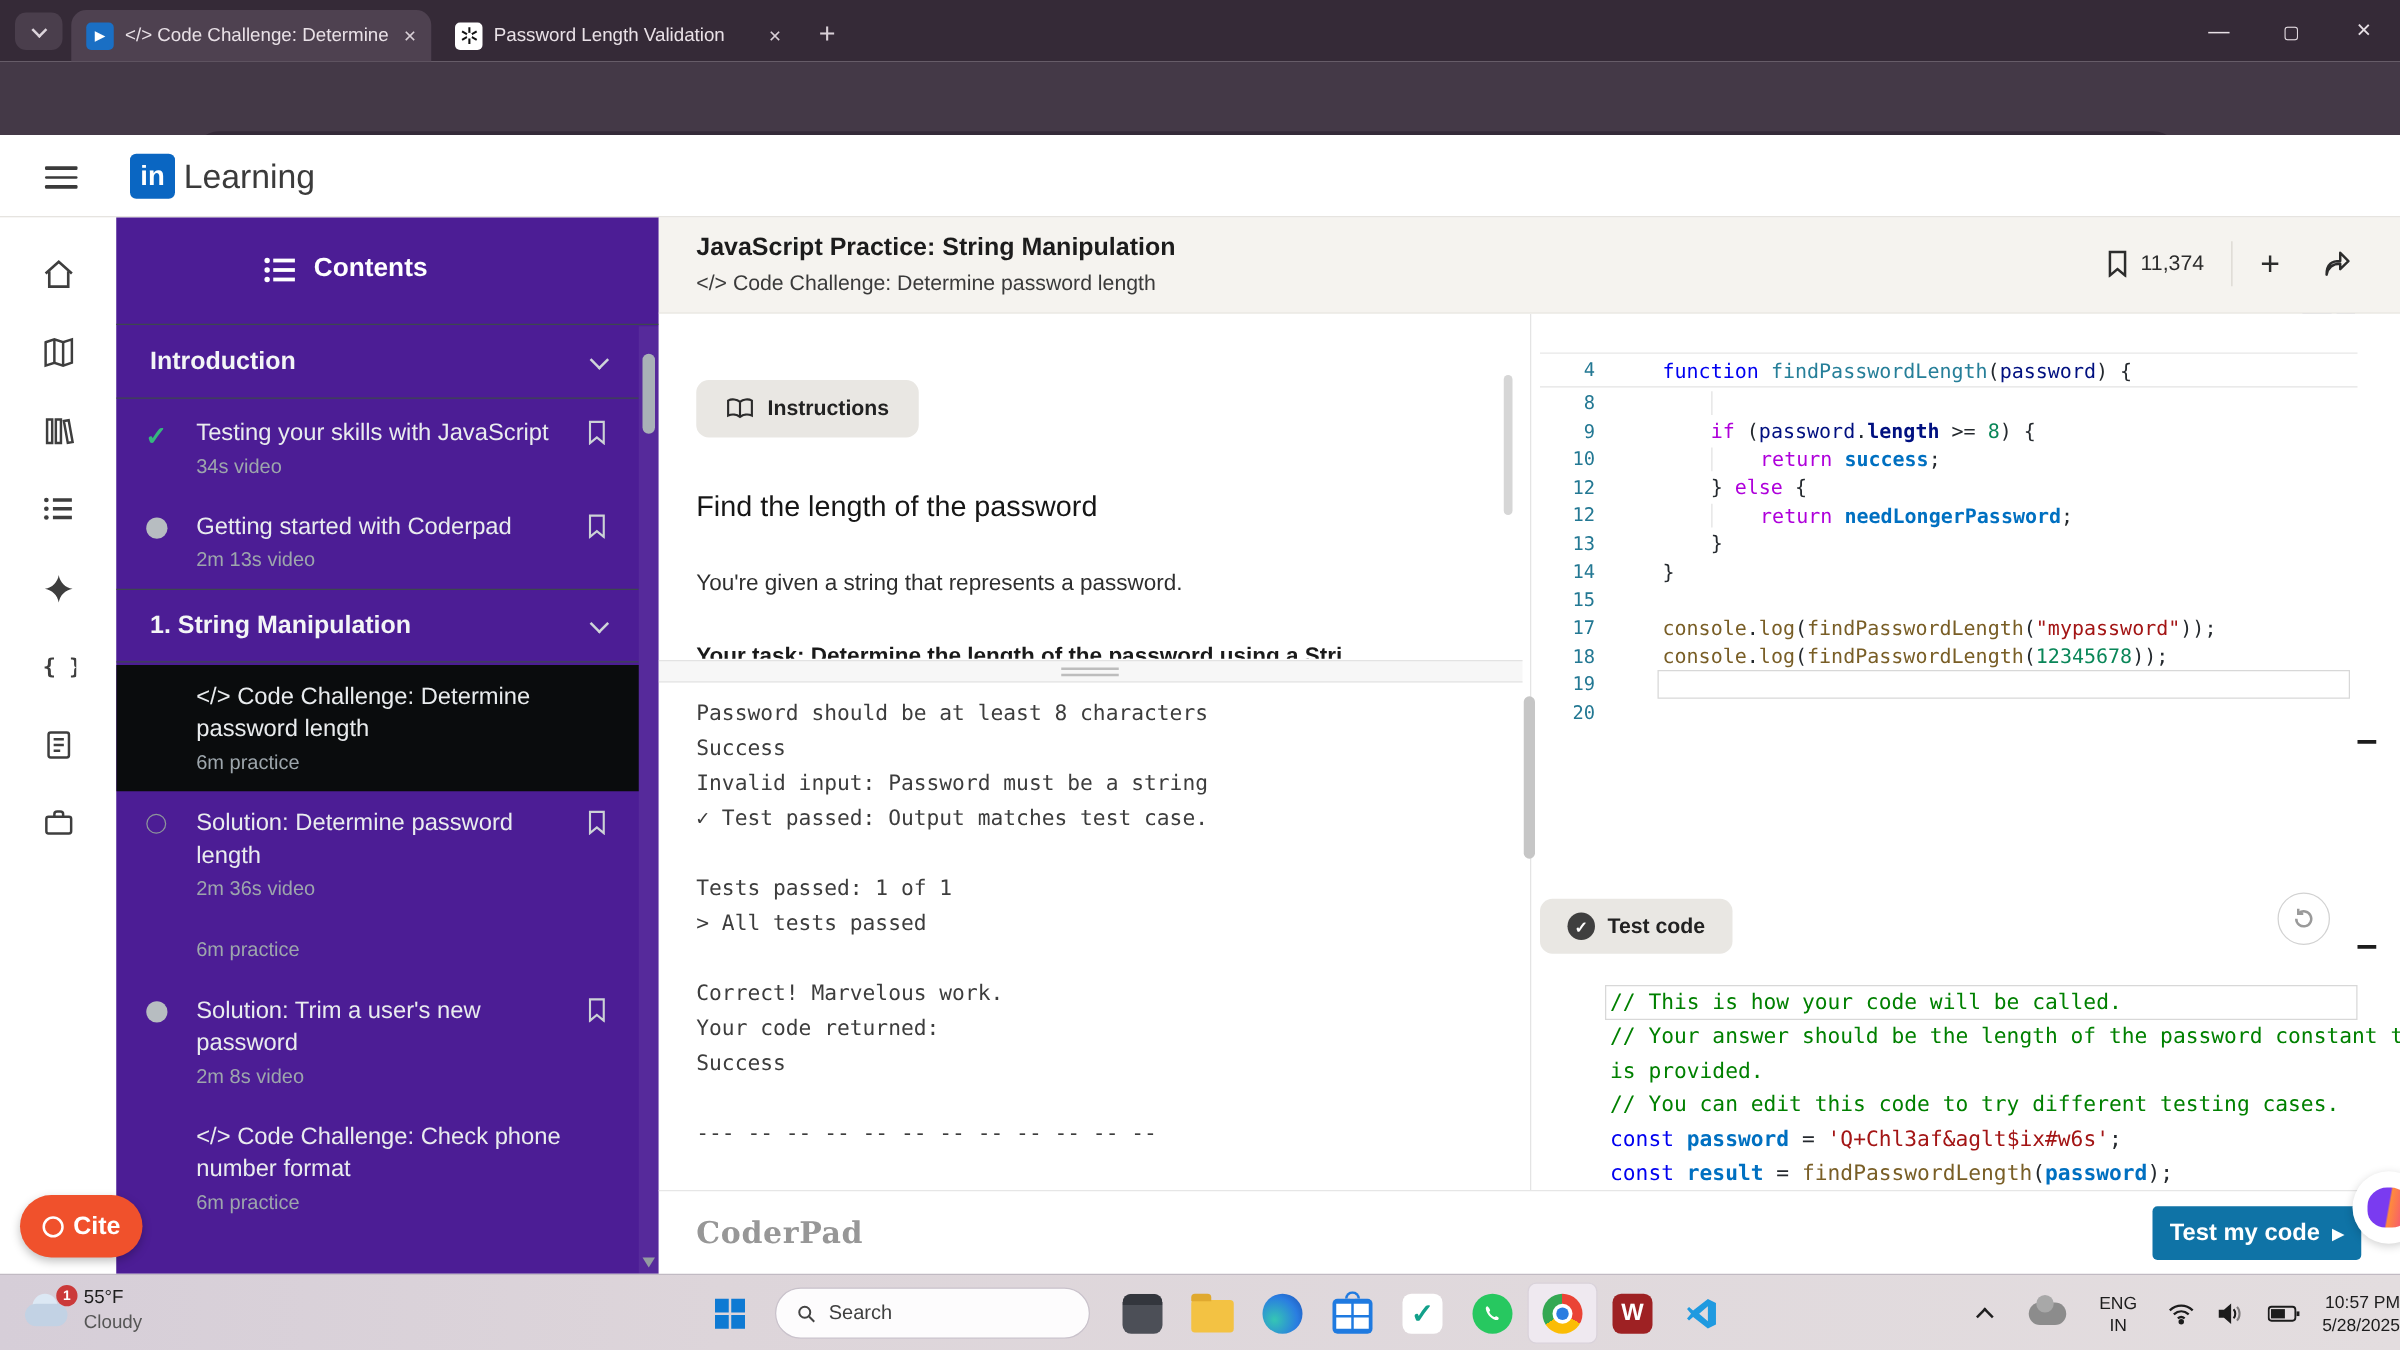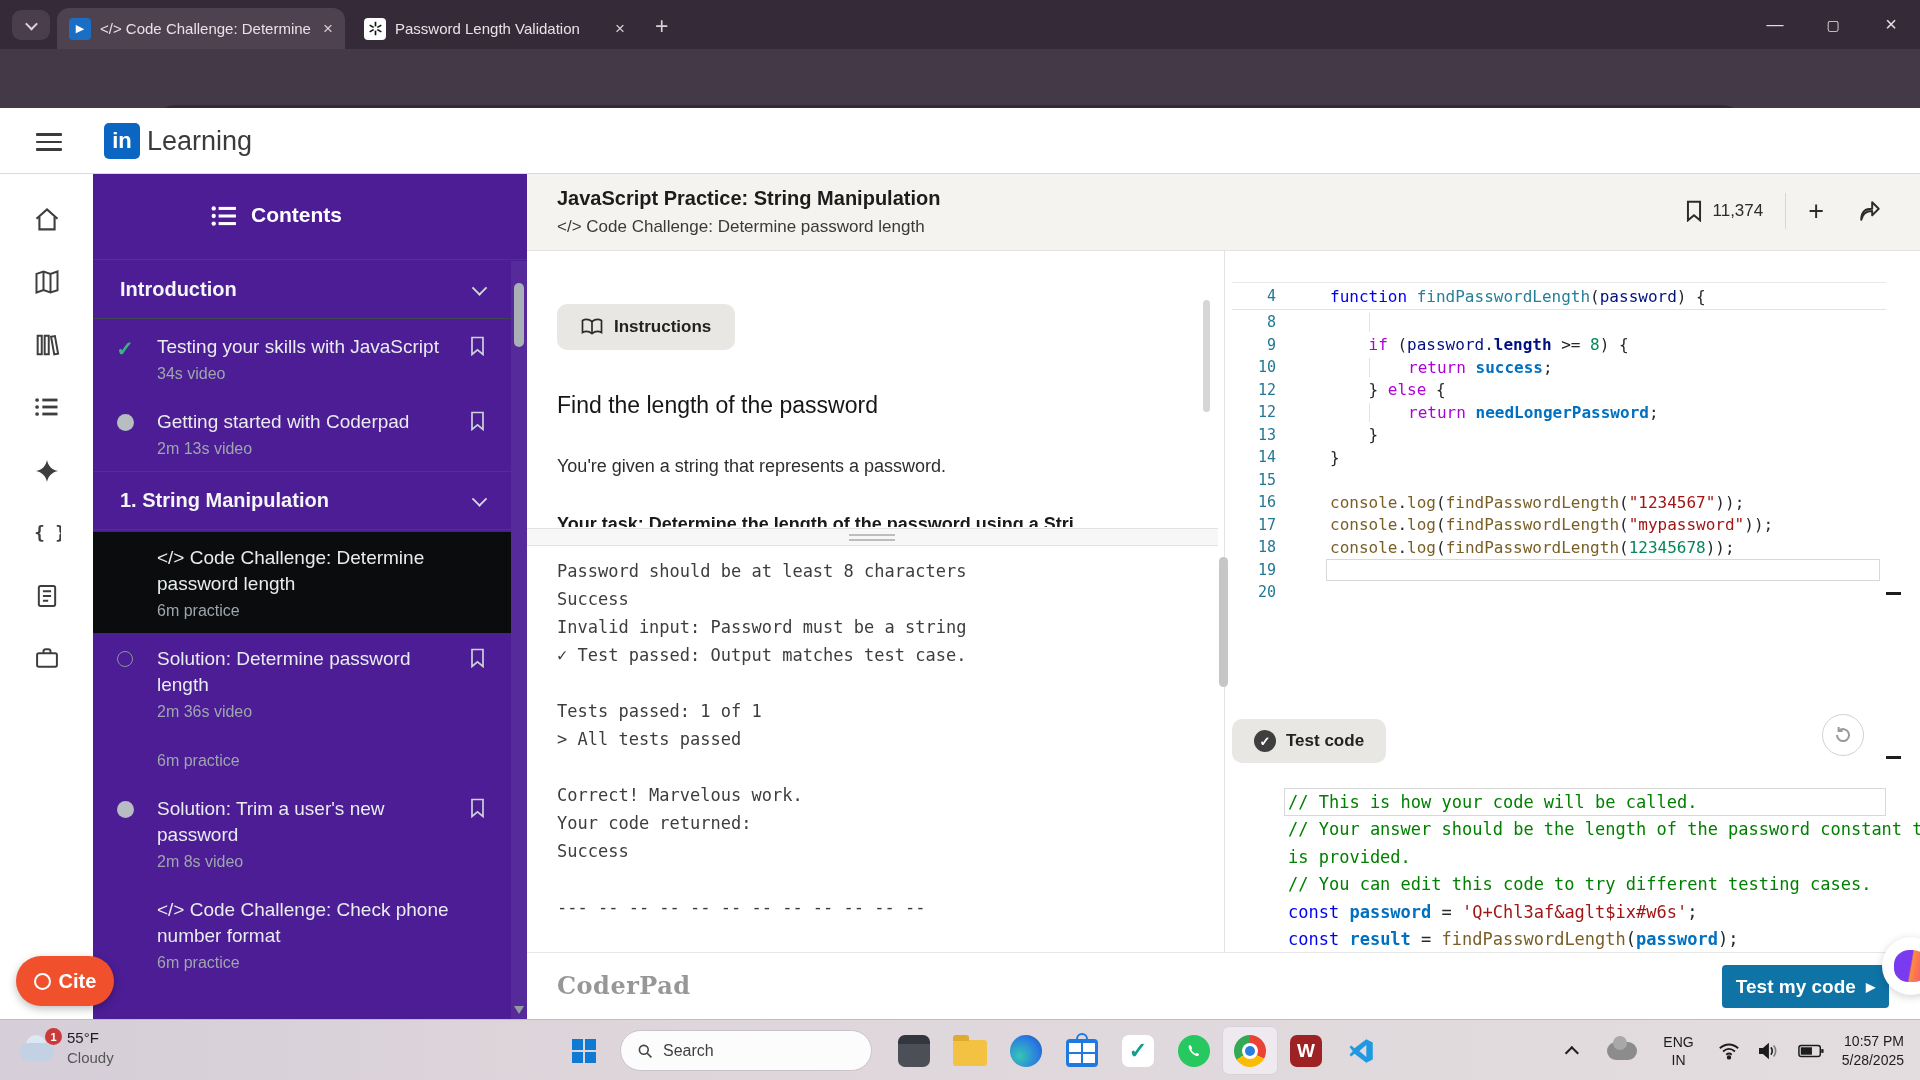--- a/index.html
+++ b/index.html
@@ -184,21 +184,21 @@
   .ic-check { width:32px; height:32px; background:#fff; border-radius:7px; color:#12a08a; font-size:22px; font-weight:bold;
               display:flex; align-items:center; justify-content:center; }
   .ic-wa { width:32px; height:32px; border-radius:50%; background:#27c860; display:flex; align-items:center; justify-content:center; }
   .ic-chrome { position:relative; width:32px; height:32px; border-radius:50%;
                background:conic-gradient(#ea4335 0 33%, #fbbc05 33% 66%, #34a853 66% 100%); }
   .ic-chrome i { position:absolute; left:8px; top:8px; width:16px; height:16px; border-radius:50%; background:#fff; }
   .ic-chrome b { position:absolute; left:11px; top:11px; width:10px; height:10px; border-radius:50%; background:#2a7de1; }
   .ic-wred { width:32px; height:32px; border-radius:7px; background:#9e2123; color:#fff; font-size:19px; font-weight:bold;
              display:flex; align-items:center; justify-content:center; }
   .ic-vscode { display:flex; align-items:center; justify-content:center; }
-  .tray { position:absolute; right:16px; top:0; height:61px; display:flex; align-items:center; }
+  .tray { position:absolute; right:0; top:0; height:61px; display:flex; align-items:center; }
   .tray .chevup { width:10px; height:10px; border-left:2px solid #1f1f1f; border-top:2px solid #1f1f1f; transform:rotate(45deg) translateY(3px); margin-right:28px; }
   .onedrive { width:30px; height:18px; border-radius:9px; background:#8c8c8c; margin-right:26px; position:relative; }
   .onedrive i { position:absolute; left:6px; top:-6px; width:14px; height:14px; border-radius:50%; background:#a8a8a8; }
   .lang { text-align:center; font-size:14px; color:#1c1c1c; line-height:18px; margin-right:24px; }
   .trayic { margin-right:18px; }
   .clock { text-align:right; font-size:14px; color:#1c1c1c; line-height:19px; }
 </style>
 </head>
 <body>
 
@@ -511,24 +511,20 @@
           </div>
           <div class="code-line">
             <span class="ln">14</span>
             <span class="cd"><span class="tk-pun">}</span></span>
           </div>
           <div class="code-line">
             <span class="ln">15</span>
             <span class="cd"></span>
           </div>
           <div class="code-line">
-            <span class="ln">16</span>
-            <span class="cd"><span class="tk-fn">console</span><span class="tk-pun">.</span><span class="tk-fn">log</span><span class="tk-pun">(</span><span class="tk-fn">findPasswordLength</span><span class="tk-pun">(</span><span class="tk-str">"1234567"</span><span class="tk-pun">));</span></span>
-          </div>
-          <div class="code-line">
             <span class="ln">17</span>
             <span class="cd"><span class="tk-fn">console</span><span class="tk-pun">.</span><span class="tk-fn">log</span><span class="tk-pun">(</span><span class="tk-fn">findPasswordLength</span><span class="tk-pun">(</span><span class="tk-str">"mypassword"</span><span class="tk-pun">));</span></span>
           </div>
           <div class="code-line">
             <span class="ln">18</span>
             <span class="cd"><span class="tk-fn">console</span><span class="tk-pun">.</span><span class="tk-fn">log</span><span class="tk-pun">(</span><span class="tk-fn">findPasswordLength</span><span class="tk-pun">(</span><span class="tk-num">12345678</span><span class="tk-pun">));</span></span>
           </div>
           <div class="code-line cur">
             <span class="ln">19</span>
             <span class="cd"></span>

